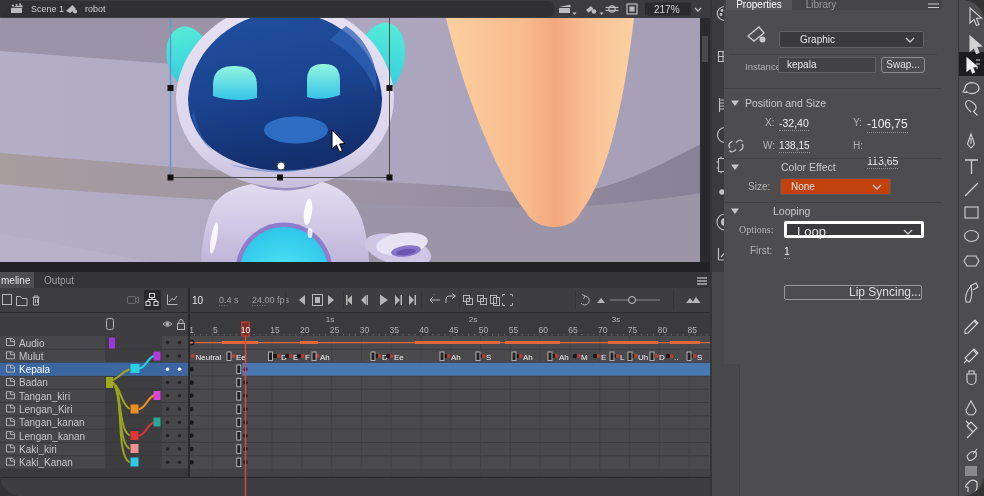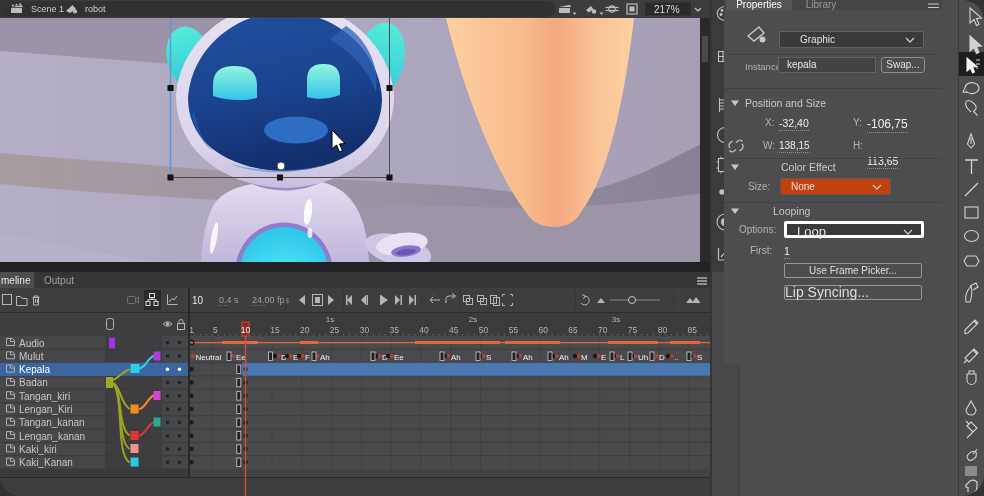--- a/index.html
+++ b/index.html
@@ -580,30 +580,29 @@
       <svg class="abs" style="right:8px;top:5px;" width="10" height="7">
           <path d="M1,1 l4,4 4,-4" stroke="#c8c8c8" stroke-width="1.3" fill="none"></path>
         </svg>
     </div>
     <div class="abs" style="left:0;top:202px;width:218px;height:1px;background:#424244;"></div>
 
     <svg class="abs" style="left:7px;top:207px;" width="9" height="8">
         <path d="M0,1.5 h8 l-4,5.5 z" fill="#c8c8c8"></path>
       </svg>
     <div class="abs" style="left:21px;top:205px;color:#c8c8c8;font-size:10.5px;margin-left:28px;">Looping</div>
-    <div class="abs lbl" style="left:15px;top:224px;">Options:</div>
+    <div class="abs lbl" style="left:15px;top:224px;font-family:Liberation Serif, serif;">Options:</div>
     <div class="abs" style="left:60px;top:221px;width:140px;height:17px;background:#3a3a3c;border:3px solid #ffffff;box-sizing:border-box;border-radius:2px;color:#e2e2e2;font-size:13px;line-height:15px;padding-left:10px;">Loop
       <svg class="abs" style="right:8px;top:5px;" width="10" height="7">
           <path d="M1,1 l4,4 4,-4" stroke="#c8c8c8" stroke-width="1.3" fill="none"></path>
         </svg>
     </div>
     <div class="abs lbl" style="left:26px;top:245px;">First:</div>
     <div class="abs" style="left:60px;top:245px;color:#ededed;font-size:10.5px;border-bottom:1px dotted #909090;padding-bottom:1px;">1</div>
-    <div class="abs" style="left:60px;top:263px;width:138px;height:15px;border:1px solid #979797;box-sizing:border-box;border-radius:2px;color:#dedede;font-size:10px;line-height:13px;text-align:center;">Use Frame Picker...</div>
-    <div class="abs" style="left:60px;top:285px;width:138px;height:15px;border:1px solid #979797;box-sizing:border-box;border-radius:2px;color:#dedede;font-size:14px;line-height:13px;text-align:left;">Lip Syncing...</div>
+    <div class="abs" style="left:60px;top:285px;width:138px;height:15px;border:1px solid #979797;box-sizing:border-box;border-radius:2px;color:#dedede;font-size:12px;line-height:13px;text-align:right;">Lip Syncing...</div>
   </div>
 
   <div class="abs" id="tools" style="left:958px;top:0;width:26px;height:496px;background:#4d4d4f;border-left:1px solid #3a3a3c;box-sizing:border-box;">
     <svg class="abs" style="left:0;top:0;" width="25" height="496" viewBox="0 0 25 496">
       <rect x="0" y="52" width="25" height="24" fill="#1d1d1f"></rect>
       <g stroke="#d2d2d2" stroke-width="1.1" fill="none">
         <path d="M11,8 l0,15 4,-3.5 2.5,6 2.5,-1 -2.5,-6 5,-0.5 z"></path>
         <path d="M11,36 l0,15 4,-3.5 2.5,6 2.5,-1 -2.5,-6 5,-0.5 z" fill="#d2d2d2"></path>
         <path d="M8,58 l0,13 3.5,-3 2,5 2,-1 -2,-5 4.5,-0.5 z" fill="#f0f0f0" stroke="#f0f0f0"></path>
         <path d="M17,60 h4 M17,64 h4 M17,68 h2" stroke-width="1"></path>

